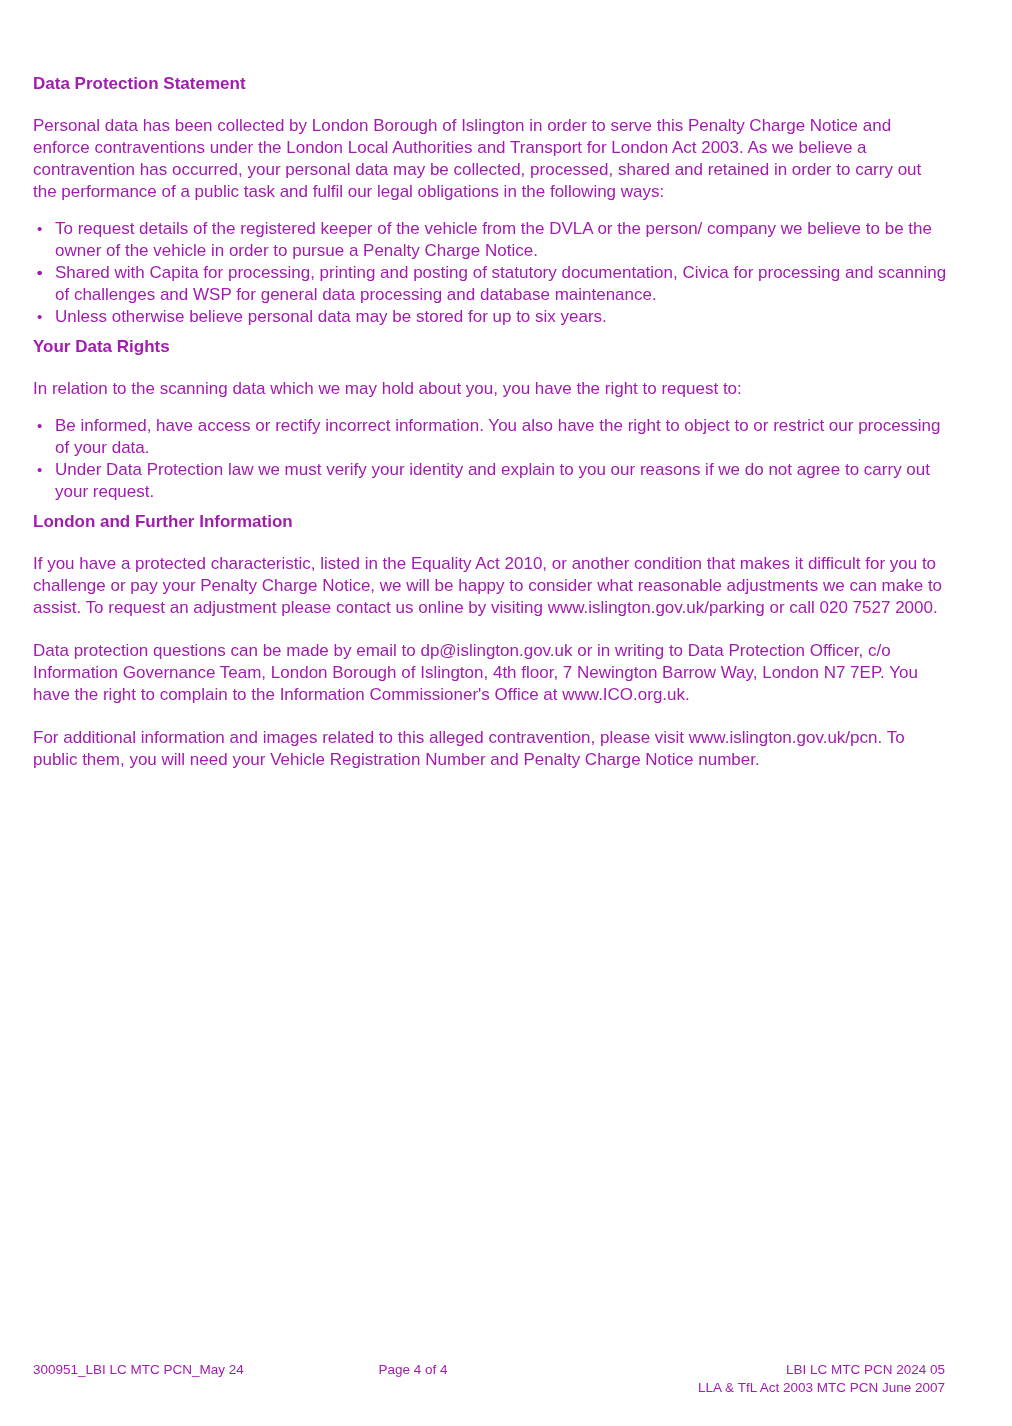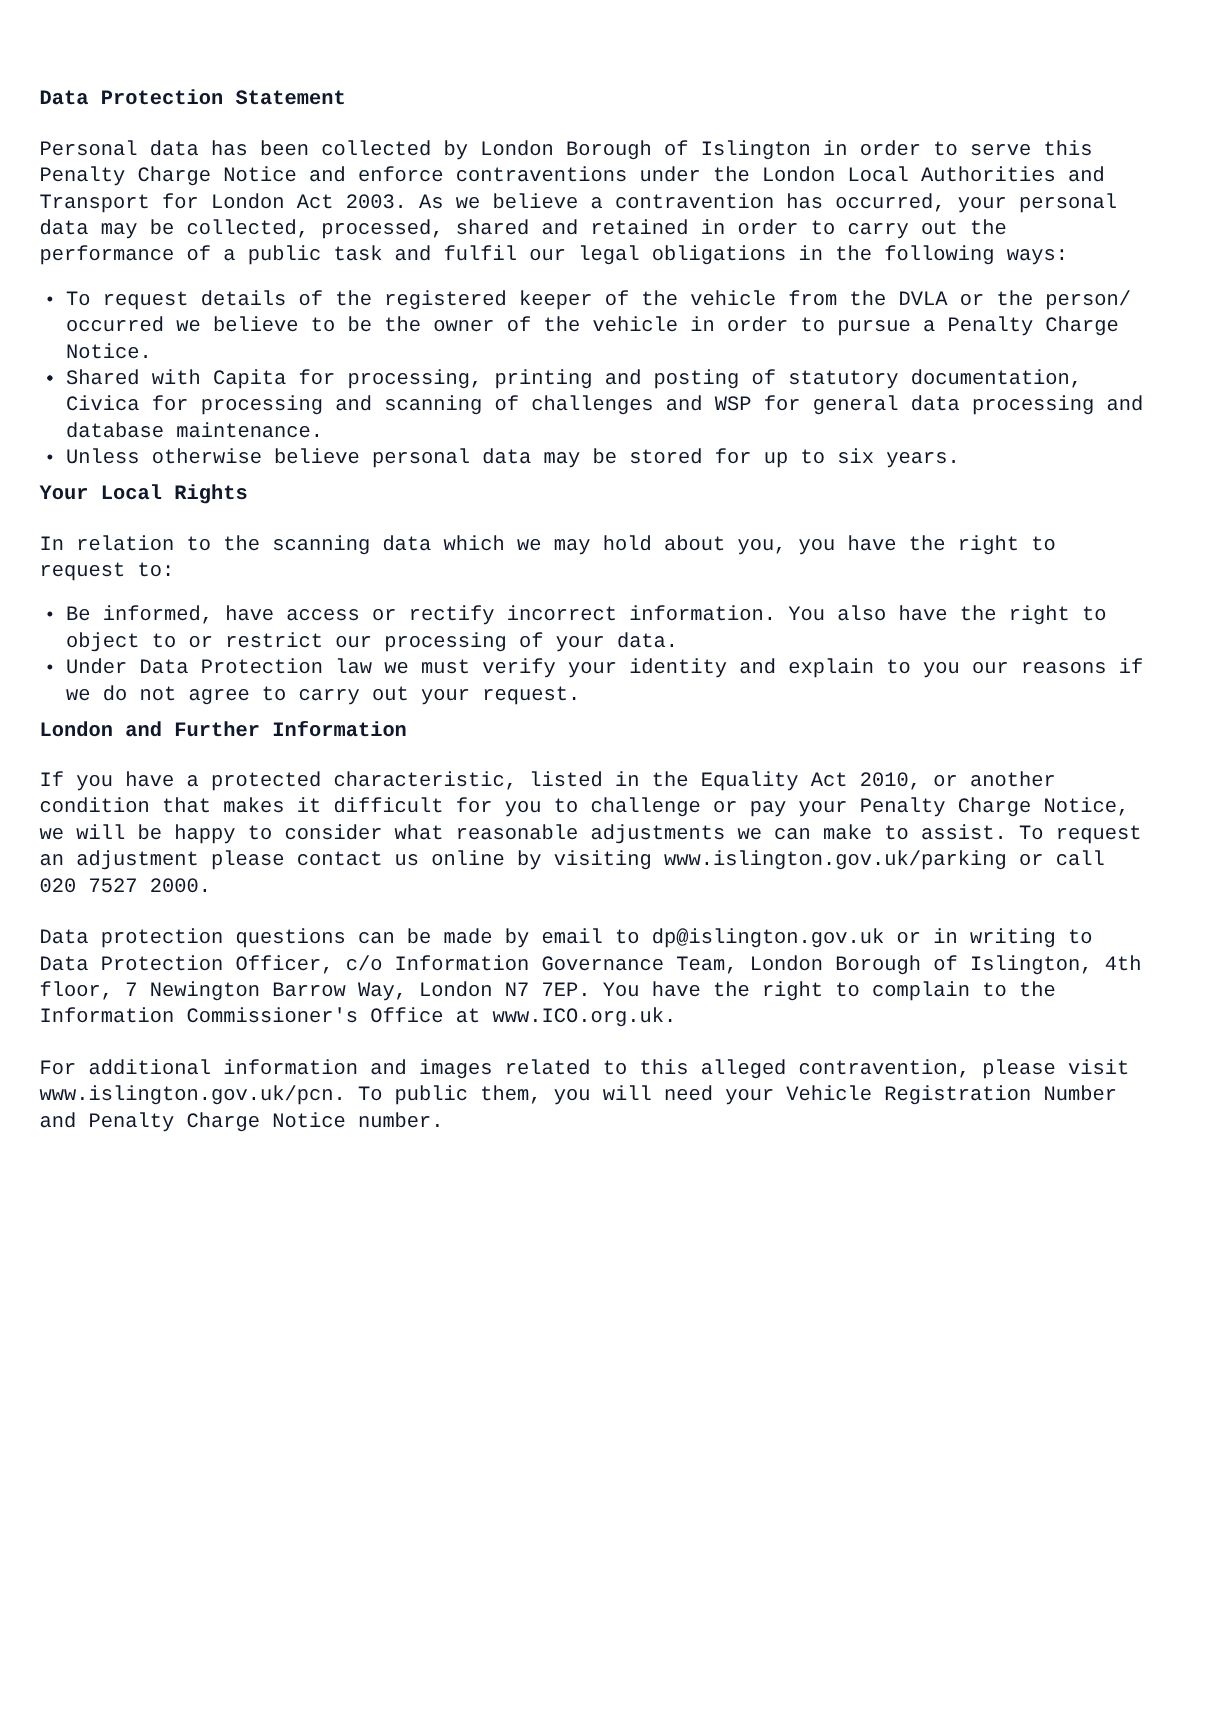--- a/index.html
+++ b/index.html
@@ -2,22 +2,22 @@
 <html><head>
 <meta charset="utf-8">
 <title>Data Protection Statement</title>
 <style>
   html, body { margin: 0; padding: 0; background: #ffffff; }
   .page {
     position: relative;
     width: 964px;
     height: 1426px;
     background: #ffffff;
-    font-family: Liberation Mono, monospace;
-    color: #0f172a;
+    font-family: Liberation Sans, sans-serif;
+    color: #a21caf;
     overflow: hidden;
   }
   .content {
     position: absolute;
     left: 33px;
     top: 73px;
     width: 920px;
     font-size: 17px;
     line-height: 22px;
   }
@@ -66,41 +66,41 @@
 
 <div class="page">
   <div class="content">
 
     <div class="section1">
       <div class="sec-heading">Data Protection Statement</div>
       <p class="body-par">Personal data has been collected by London Borough of Islington in order to serve this Penalty Charge Notice and enforce contraventions under the London Local Authorities and Transport for London Act 2003. As we believe a contravention has occurred, your personal data may be collected, processed, shared and retained in order to carry out the performance of a public task and fulfil our legal obligations in the following ways:</p>
       <ul class="bullets">
         <li>
           <span class="dot">•</span>
-          <span>To request details of the registered keeper of the vehicle from the DVLA or the person/ occurred we believe to be the owner of the vehicle in order to pursue a Penalty Charge Notice.</span>
+          <span>To request details of the registered keeper of the vehicle from the DVLA or the person/ company we believe to be the owner of the vehicle in order to pursue a Penalty Charge Notice.</span>
         </li>
         <li>
           <span class="dot">•</span>
         </li>
         <li>
           <span class="dot">•</span>
         </li>
         <li>
           <span class="dot">•</span>
           <span>Shared with Capita for processing, printing and posting of statutory documentation, Civica for processing and scanning of challenges and WSP for general data processing and database maintenance.</span>
         </li>
         <li>
           <span class="dot">•</span>
           <span>Unless otherwise believe personal data may be stored for up to six years.</span>
         </li>
       </ul>
     </div>
 
     <div class="section2">
-      <div class="sec-heading">Your Local Rights</div>
+      <div class="sec-heading">Your Data Rights</div>
       <p class="body-par">In relation to the scanning data which we may hold about you, you have the right to request to:</p>
       <ul class="bullets">
         <li>
           <span class="dot">•</span>
           <span>Be informed, have access or rectify incorrect information. You also have the right to object to or restrict our processing of your data.</span>
         </li>
         <li>
           <span class="dot">•</span>
           <span>Under Data Protection law we must verify your identity and explain to you our reasons if we do not agree to carry out your request.</span>
         </li>
@@ -109,13 +109,21 @@
 
     <div class="section3">
       <div class="sec-heading">London and Further Information</div>
       <p class="body-par">If you have a protected characteristic, listed in the Equality Act 2010, or another condition that makes it difficult for you to challenge or pay your Penalty Charge Notice, we will be happy to consider what reasonable adjustments we can make to assist. To request an adjustment please contact us online by visiting www.islington.gov.uk/parking or call 020 7527 2000.</p>
       <p class="body-par">Data protection questions can be made by email to dp@islington.gov.uk or in writing to Data Protection Officer, c/o Information Governance Team, London Borough of Islington, 4th floor, 7 Newington Barrow Way, London N7 7EP. You have the right to complain to the Information Commissioner's Office at www.ICO.org.uk.</p>
       <p class="body-par">For additional information and images related to this alleged contravention, please visit www.islington.gov.uk/pcn. To public them, you will need your Vehicle Registration Number and Penalty Charge Notice number.</p>
     </div>
 
   </div>
 
+  <div class="footer">
+    <div class="f-left">300951_LBI LC MTC PCN_May 24</div>
+    <div class="f-center">Page 4 of 4</div>
+    <div class="f-right">
+      <div>LBI LC MTC PCN 2024 05</div>
+      <div>LLA &amp; TfL Act 2003 MTC PCN June 2007</div>
+    </div>
+  </div>
 </div>
 
 </body></html>

